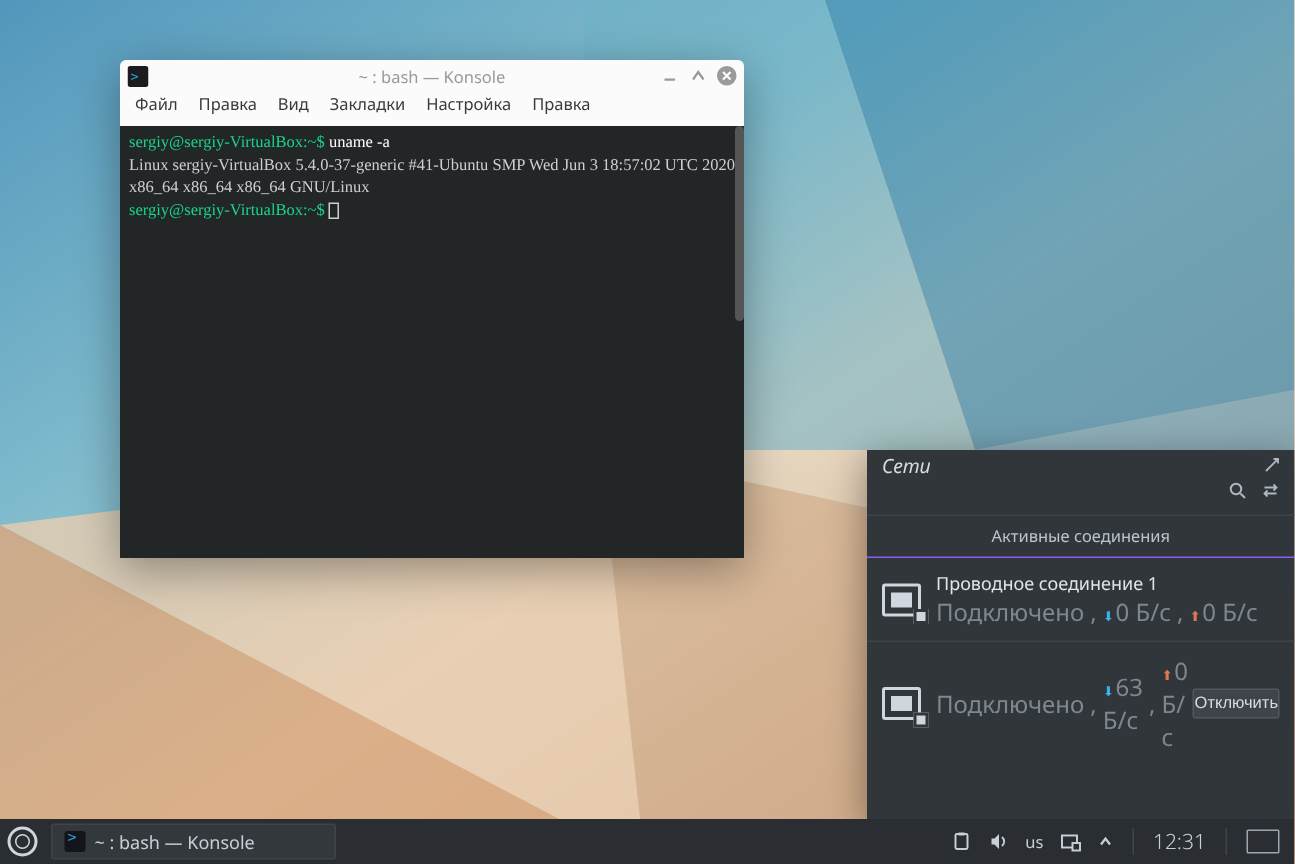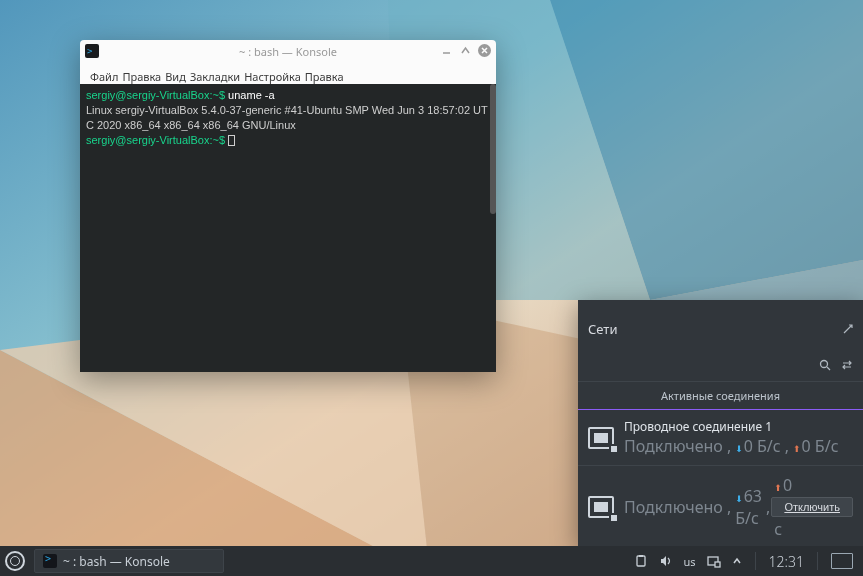--- a/index.html
+++ b/index.html
@@ -22,27 +22,27 @@
 }
 .konsole-titlebar {
   height: 22px; display: flex; align-items: center; justify-content: center;
   position: relative; font-size: 11px; color: #999;
 }
 .konsole-titlebar .icon { position: absolute; left: 5px; top: 4px; width: 14px; height: 14px; }
 .win-buttons { position: absolute; right: 5px; top: 4px; display: flex; gap: 6px; }
 .win-btn { width: 13px; height: 13px; display: flex; align-items: center; justify-content: center; color: #9a9a9a; cursor: pointer; }
 .win-btn.close { background: #9a9a9a; color: #fbfbfb; border-radius: 50%; }
 .konsole-menubar {
-  height: 22px; display: flex; align-items: flex-end; gap: 4px;
+  height: 22px; display: flex; align-items: flex-start; gap: 14px;
   padding: 0 10px; font-size: 11px; color: #3a3a3a;
 }
 .konsole-menubar span { cursor: pointer; }
 .konsole-term {
   flex: 1; background: #232627; color: #cfcfcf;
-  font-family: Liberation Sans, sans-serif; font-size: 11px;
+  font-family: Liberation Serif, serif; font-size: 11px;
   padding: 4px 6px; position: relative; overflow: hidden;
   line-height: 1.35;
 }
 .konsole-term .scrollbar {
   position: absolute; right: 0; top: 0; width: 6px; height: 45%;
   background: #555; border-radius: 3px;
 }
 .prompt { color: #18d48c; }
 .cmd { color: #fff; }
 .output { color: #cfcfcf; }
@@ -50,21 +50,21 @@
 
 
 .netpopup {
   position: absolute; left: 578px; top: 300px; width: 285px; height: 246px;
   background: #31363b; color: #d8dbe0; font-size: 12px;
   box-shadow: 0 6px 24px rgba(0,0,0,0.4);
   display: flex; flex-direction: column;
 }
 .net-header {
   display: flex; align-items: flex-start; justify-content: space-between;
-  padding: 20px 10px; font-size: 13px;
+  padding: 1px 10px; font-size: 13px; font-style: italic;
 }
 .net-tools { display: flex; gap: 10px; justify-content: flex-end; padding: 0 10px 6px; }
 .net-tools span, .net-header .pin { color: #b0b8c0; cursor: pointer; }
 .net-section {
   text-align: center; padding: 6px 0; font-size: 11px; color: #bcc4cc;
   border-top: 1px solid #3e444a; border-bottom: 1px solid #8b5cf6;
 }
 .net-conn {
   display: flex; align-items: center; padding: 8px 10px; gap: 10px; justify-content: center;
 }
@@ -82,21 +82,21 @@
   background: #cfd6dd; border: 2px solid #31363b;
 }
 .net-conn .info { flex: 1; min-width: 0; }
 .net-conn .name { font-size: 12px; color: #e0e5ea; }
 .net-conn .sub { font-size: 16px; color: #7e8790; display: flex; gap: 4px; align-items: center; }
 .rate-down::before { content: "⬇"; color: #3daee9; font-size: 9px; margin-right: 1px; }
 .rate-up::before   { content: "⬆"; color: #e07652; font-size: 9px; margin-right: 1px; }
 .rate-down.active::before { color: #3daee9; }
 .disc-btn {
   background: #3e444a; border: 1px solid #51575d; color: #d8dbe0;
-  font-size: 11px; padding: 3px 12px; border-radius: 2px; cursor: pointer; text-decoration: underline;
+  font-size: 11px; padding: 3px 0; border-radius: 2px; cursor: pointer;
 }
 
 
 .taskbar {
   position: absolute; left: 0; right: 0; bottom: 0; height: 30px;
   background: #2a2e32; display: flex; align-items: center;
   color: #c8cfd6; font-size: 12px;
 }
 .launcher {
   width: 30px; height: 30px; display: flex; align-items: center; justify-content: center;

